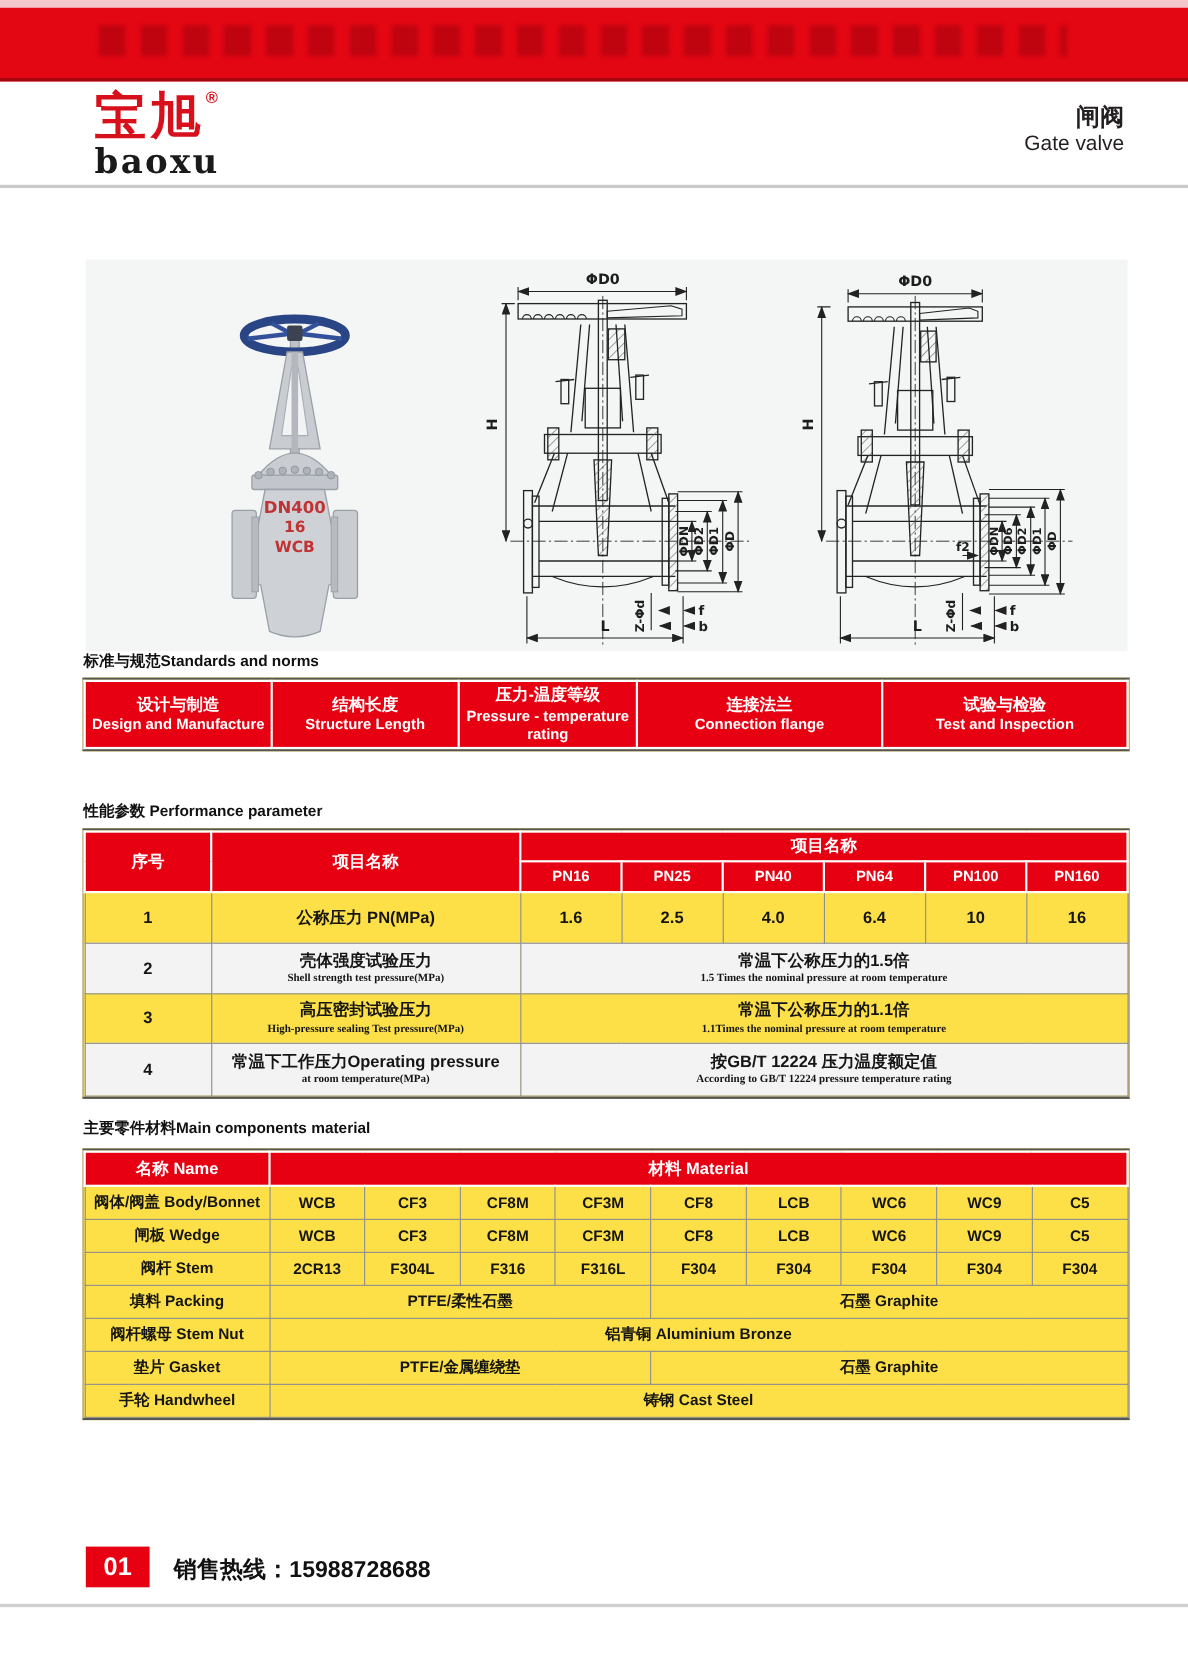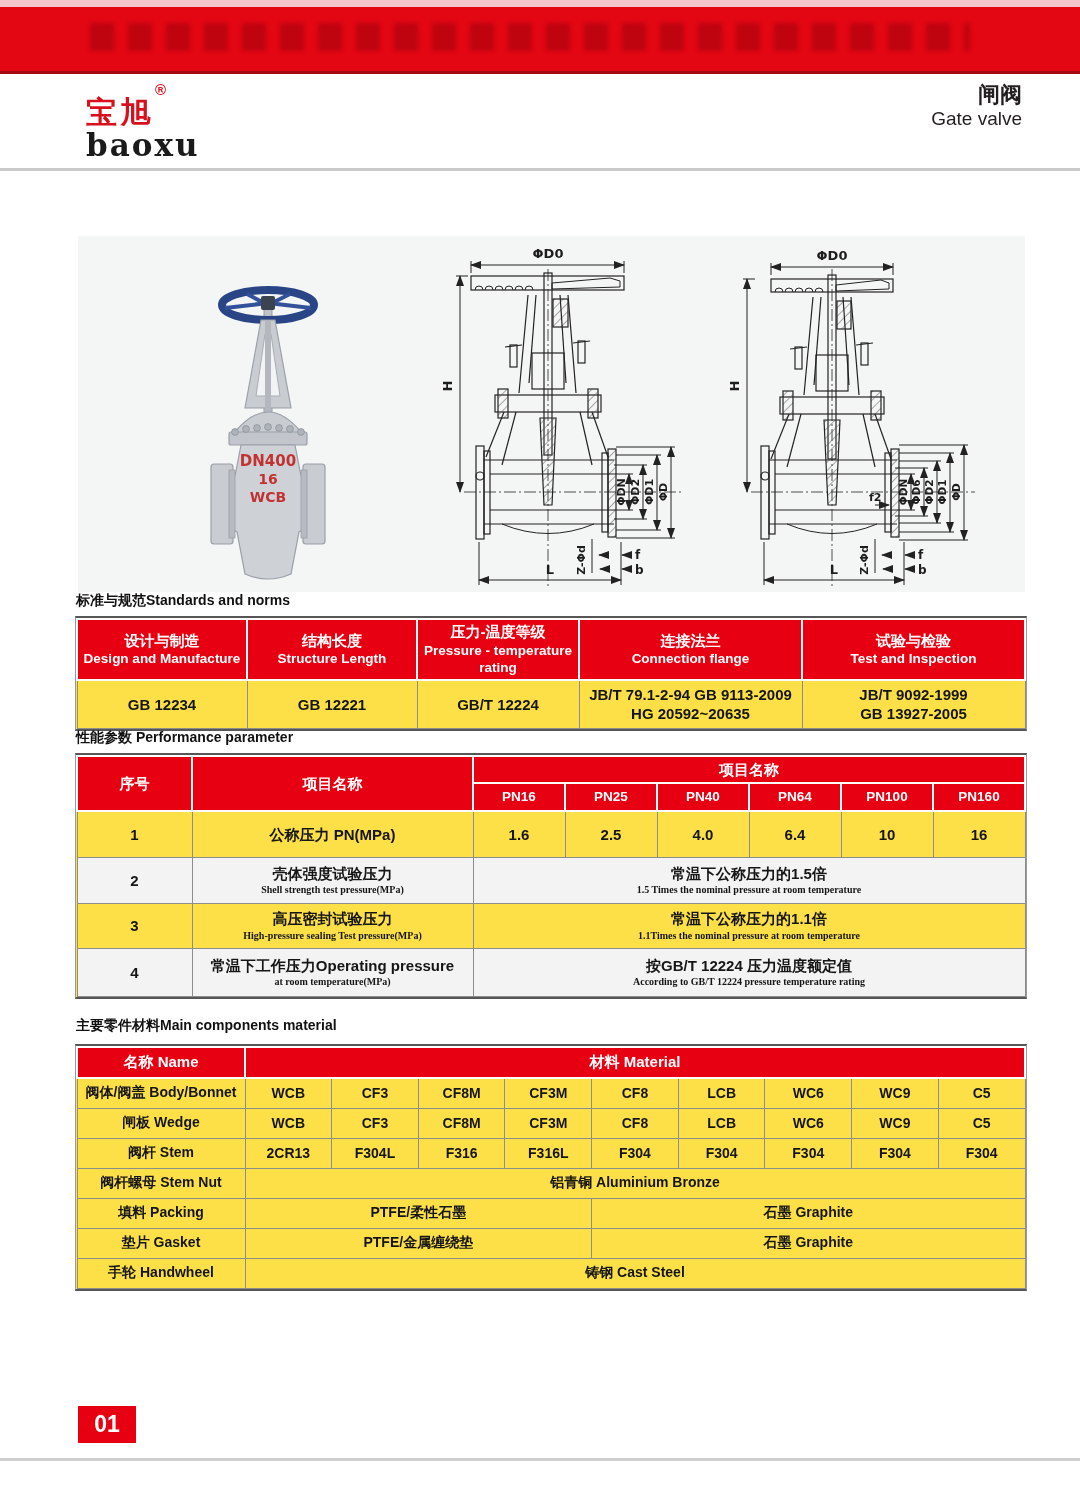--- a/index.html
+++ b/index.html
@@ -4,24 +4,24 @@
 <style>
   html,body{margin:0;padding:0;background:#ffffff;}
   .page{position:relative;width:1080px;height:1505px;background:#ffffff;overflow:hidden;
         font-family:"Liberation Sans","DejaVu Sans",sans-serif;color:#161616;}
   
   .top-strip{position:absolute;left:0;top:0;width:1080px;height:7px;background:#f3c7cb;}
   .red-band{position:absolute;left:0;top:7px;width:1080px;height:64px;background:#e30613;border-bottom:3px solid #a3070f;}
   .red-band .wm{position:absolute;left:90px;top:16px;width:880px;height:28px;opacity:.45;filter:blur(2px);
       background:repeating-linear-gradient(90deg,rgba(80,0,6,.55) 0 24px,rgba(80,0,6,0) 24px 38px);}
   .logo{position:absolute;left:86px;top:82px;line-height:1;}
-  .logo .cn{font-family:"DejaVu Serif","Liberation Serif",serif;font-size:31px;font-weight:700;color:#d8101c;letter-spacing:3px;}
+  .logo .cn{font-family:"DejaVu Serif","Liberation Serif",serif;font-size:47px;font-weight:700;color:#d8101c;letter-spacing:3px;}
   .logo .reg{font-size:15px;color:#d8101c;vertical-align:28px;margin-left:1px;font-weight:700;}
   .logo .en{font-family:"DejaVu Serif","Liberation Serif",serif;font-size:31px;font-weight:700;color:#1a1a1a;letter-spacing:2px;margin-top:2px;}
-  .product-title{position:absolute;right:58px;top:82px;text-align:right;line-height:1.2;margin-left:18px;}
+  .product-title{position:absolute;right:58px;top:94px;text-align:right;line-height:1.2;margin-left:18px;}
   .product-title .cn{font-size:22px;font-weight:700;color:#231f20;}
   .product-title .en{font-size:19px;color:#231f20;}
   .header-line{position:absolute;left:0;top:168px;width:1080px;height:0;border-bottom:3px solid #c9c9c9;}
   
   .figure-panel{position:absolute;left:78px;top:236px;width:947px;height:356px;background:#f4f5f5;}
   .fig{position:absolute;}
   .fig-photo{left:195px;top:276px;}
   .fig-d1{left:432px;top:243px;}
   .fig-d2{left:723px;top:243px;}
   svg text{font-family:"DejaVu Sans","Liberation Sans",sans-serif;}
@@ -350,39 +350,20 @@
             </th>
         <th>
               <span class="l1">连接法兰</span>
               <span class="l2">Connection flange</span>
             </th>
         <th>
               <span class="l1">试验与检验</span>
               <span class="l2">Test and Inspection</span>
             </th>
       </tr>
-      <tr style="height:49px">
-        <td>
-              <span class="l1">GB 12234</span>
-            </td>
-        <td>
-              <span class="l1">GB 12221</span>
-            </td>
-        <td>
-              <span class="l1">GB/T 12224</span>
-            </td>
-        <td>
-              <span class="l1">JB/T 79.1-2-94   GB 9113-2009</span>
-              <span class="l1">HG 20592~20635</span>
-            </td>
-        <td>
-              <span class="l1">JB/T 9092-1999</span>
-              <span class="l1">GB 13927-2005</span>
-            </td>
-      </tr>
     </tbody>
       </table>
   </div>
 
   <div class="sec-title t-performance">性能参数 Performance parameter</div>
   <div class="tbl-wrap w-performance">
     <table>
       <colgroup>
           <col style="width:115px">
           <col style="width:281px">
@@ -524,37 +505,40 @@
         <td>F304L</td>
         <td>F316</td>
         <td>F316L</td>
         <td>F304</td>
         <td>F304</td>
         <td>F304</td>
         <td>F304</td>
         <td>F304</td>
       </tr>
       <tr style="height:30px">
-        <td>阀杆螺母 Stem Nut</td>
-        <td colspan="9">铝青铜 Aluminium Bronze</td>
-      </tr>
-      <tr style="height:30px">
         <td>填料 Packing</td>
         <td colspan="4">PTFE/柔性石墨</td>
         <td colspan="5">石墨 Graphite</td>
       </tr>
       <tr style="height:30px">
+        <td>阀杆螺母 Stem Nut</td>
+        <td colspan="9">铝青铜 Aluminium Bronze</td>
+      </tr>
+      <tr style="height:30px">
         <td>垫片 Gasket</td>
         <td colspan="4">PTFE/金属缠绕垫</td>
         <td colspan="5">石墨 Graphite</td>
       </tr>
       <tr style="height:30px">
         <td>手轮 Handwheel</td>
         <td colspan="9">铸钢 Cast Steel</td>
       </tr>
     </tbody>
       </table>
   </div>
 
   <div class="page-no">01</div>
+  <div class="hotline">
+    <span>销售热线：</span><span>15988728688</span>
+  </div>
   <div class="footer-line"></div>
 
 </div>
 
 </body></html>

